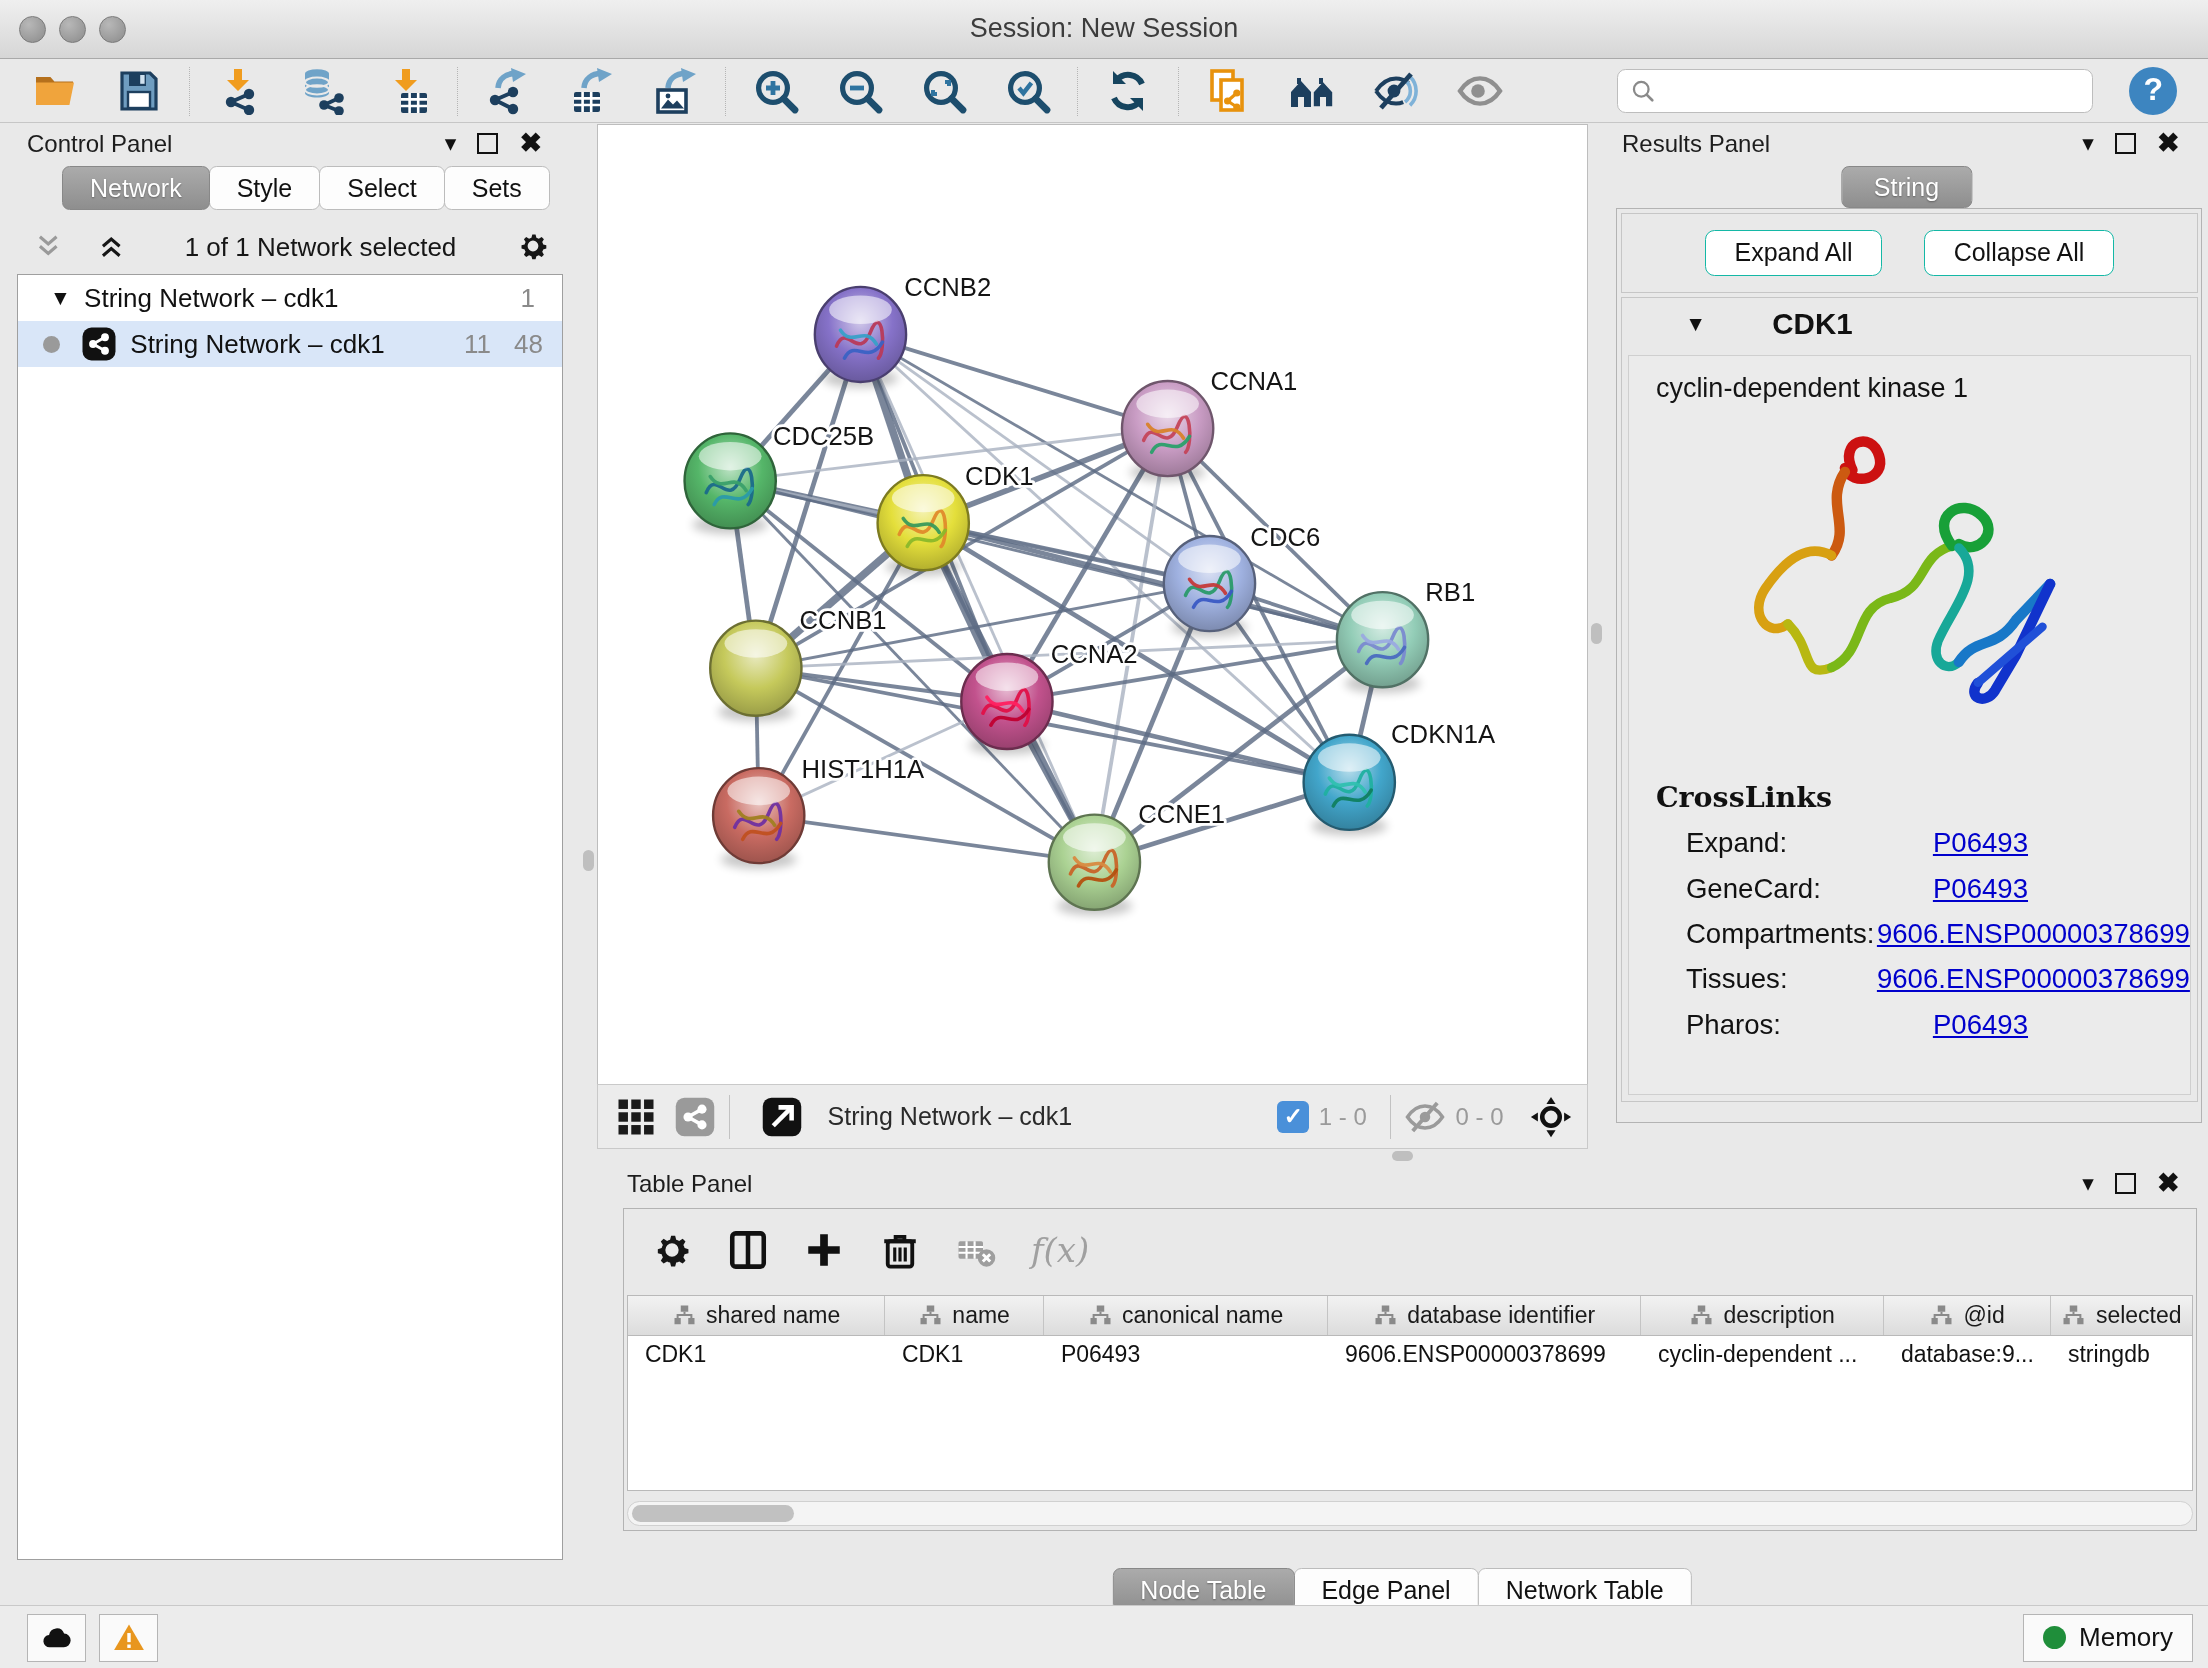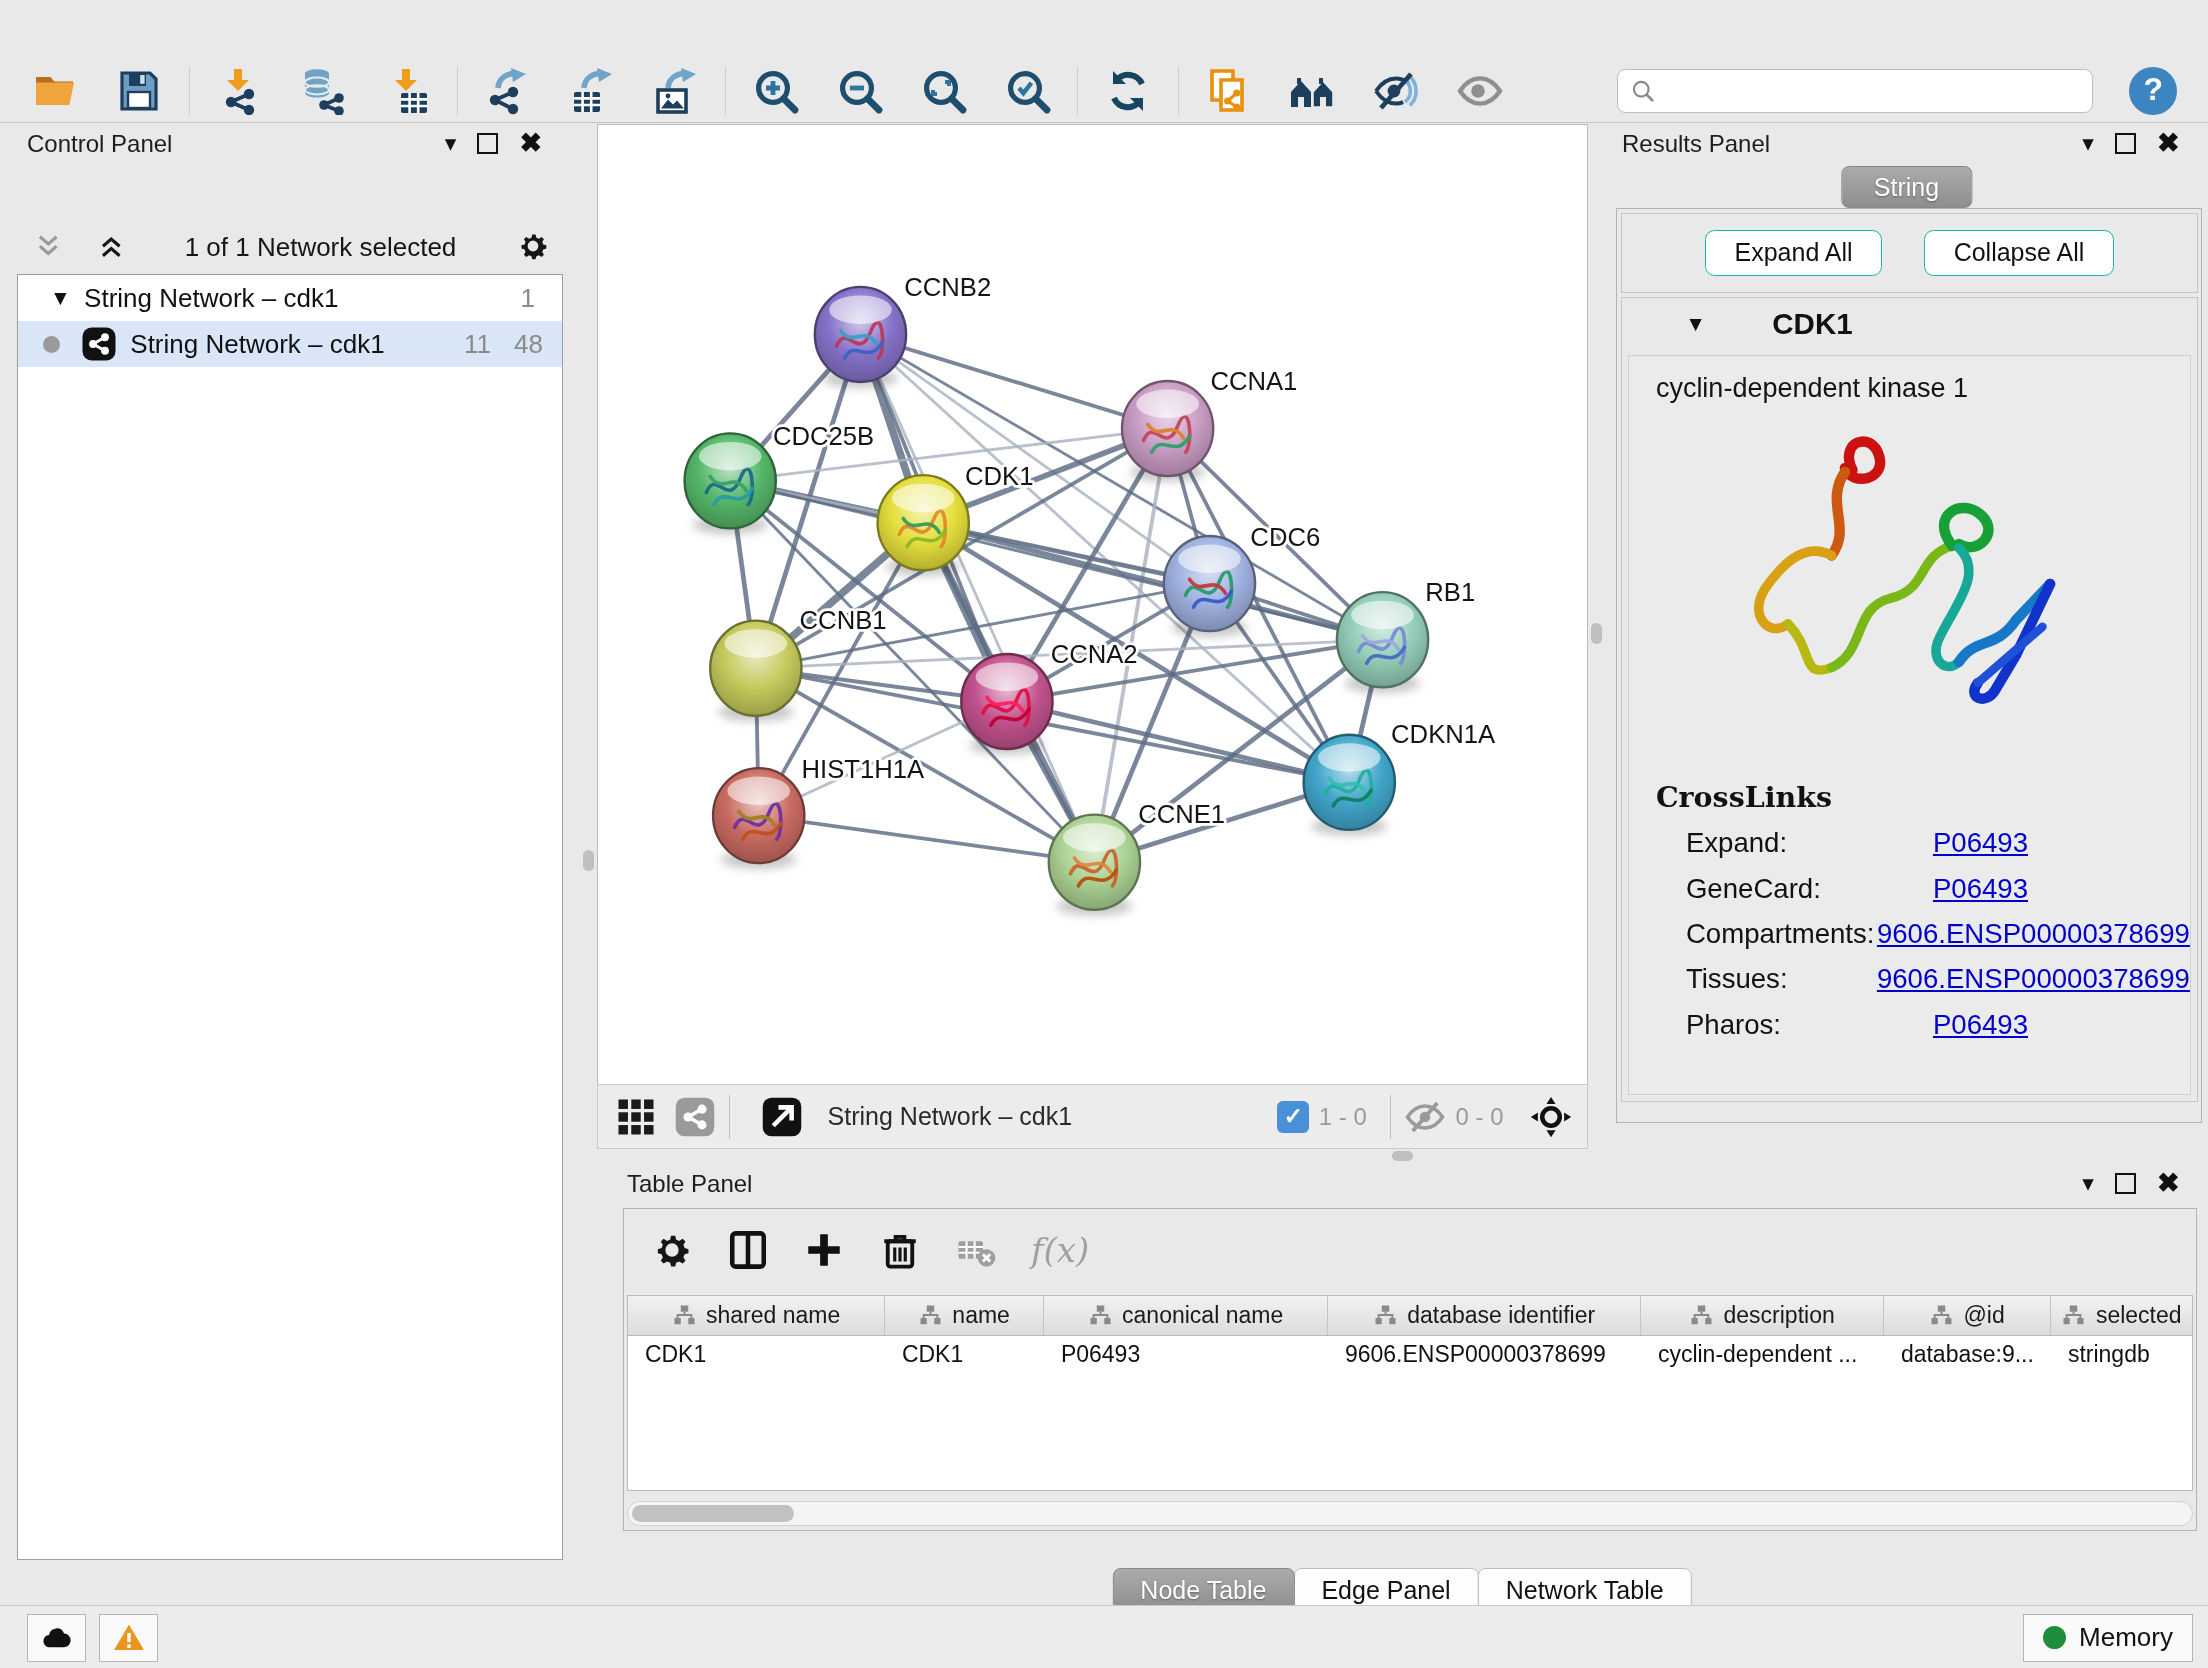--- a/index.html
+++ b/index.html
@@ -139,20 +139,26 @@
   .memory-btn{position:absolute;right:15px;top:7.6px;height:48px;padding:0 19px;background:#fafafa;
     border:1.9px solid #b5b5b5;display:flex;align-items:center;gap:13.3px;font-size:26px;color:#111;
     cursor:pointer;}
   .mem-dot{width:23px;height:23px;border-radius:50%;background:var(--memory-green);}
 </style>
 </head>
 <body>
 
 <div class="win">
 
+  <div class="titlebar">
+    <div class="tlight" style="left:19px"></div>
+    <div class="tlight" style="left:59px"></div>
+    <div class="tlight" style="left:99px"></div>
+    <div class="title-text">Session: New Session</div>
+  </div>
 
   <div class="toolbar">
     <button class="tbtn">
       <svg viewBox="0 0 24 24">
           <path d="M2.5 5h7.2l2 2.3H21v2.2H2.5z" fill="#b5701c"></path>
           <path d="M2.5 7.8h19L19.2 19H2.5z" fill="#f0a43c"></path>
         </svg>
     </button>
     <button class="tbtn">
       <svg viewBox="0 0 24 24">
@@ -323,20 +329,26 @@
     </div>
     <button class="helpbtn">?</button>
   </div>
 
   <div class="control-panel">
     <div class="cp-header panel-title">Control Panel</div>
     <div class="panel-ctrls" style="right:40px;top:5.7px">
       <span class="pc-collapse">▾</span>
       <span class="pc-float"></span>
       <span class="pc-close">✖</span>
+    </div>
+    <div class="tabs-row">
+      <div class="tab active">Network</div>
+      <div class="tab">Style</div>
+      <div class="tab">Select</div>
+      <div class="tab">Sets</div>
     </div>
     <div class="cp-subheader">
       <span class="chev">
         <svg viewBox="0 0 24 24">
             <path d="M5 4l7 6 7-6M5 12l7 6 7-6" fill="none" stroke="#9a9a9a" stroke-width="2.6"></path>
           </svg>
       </span>
       <span class="chev">
         <svg viewBox="0 0 24 24">
             <path d="M5 20l7-6 7 6M5 12l7-6 7 6" fill="none" stroke="#161616" stroke-width="2.6"></path>

